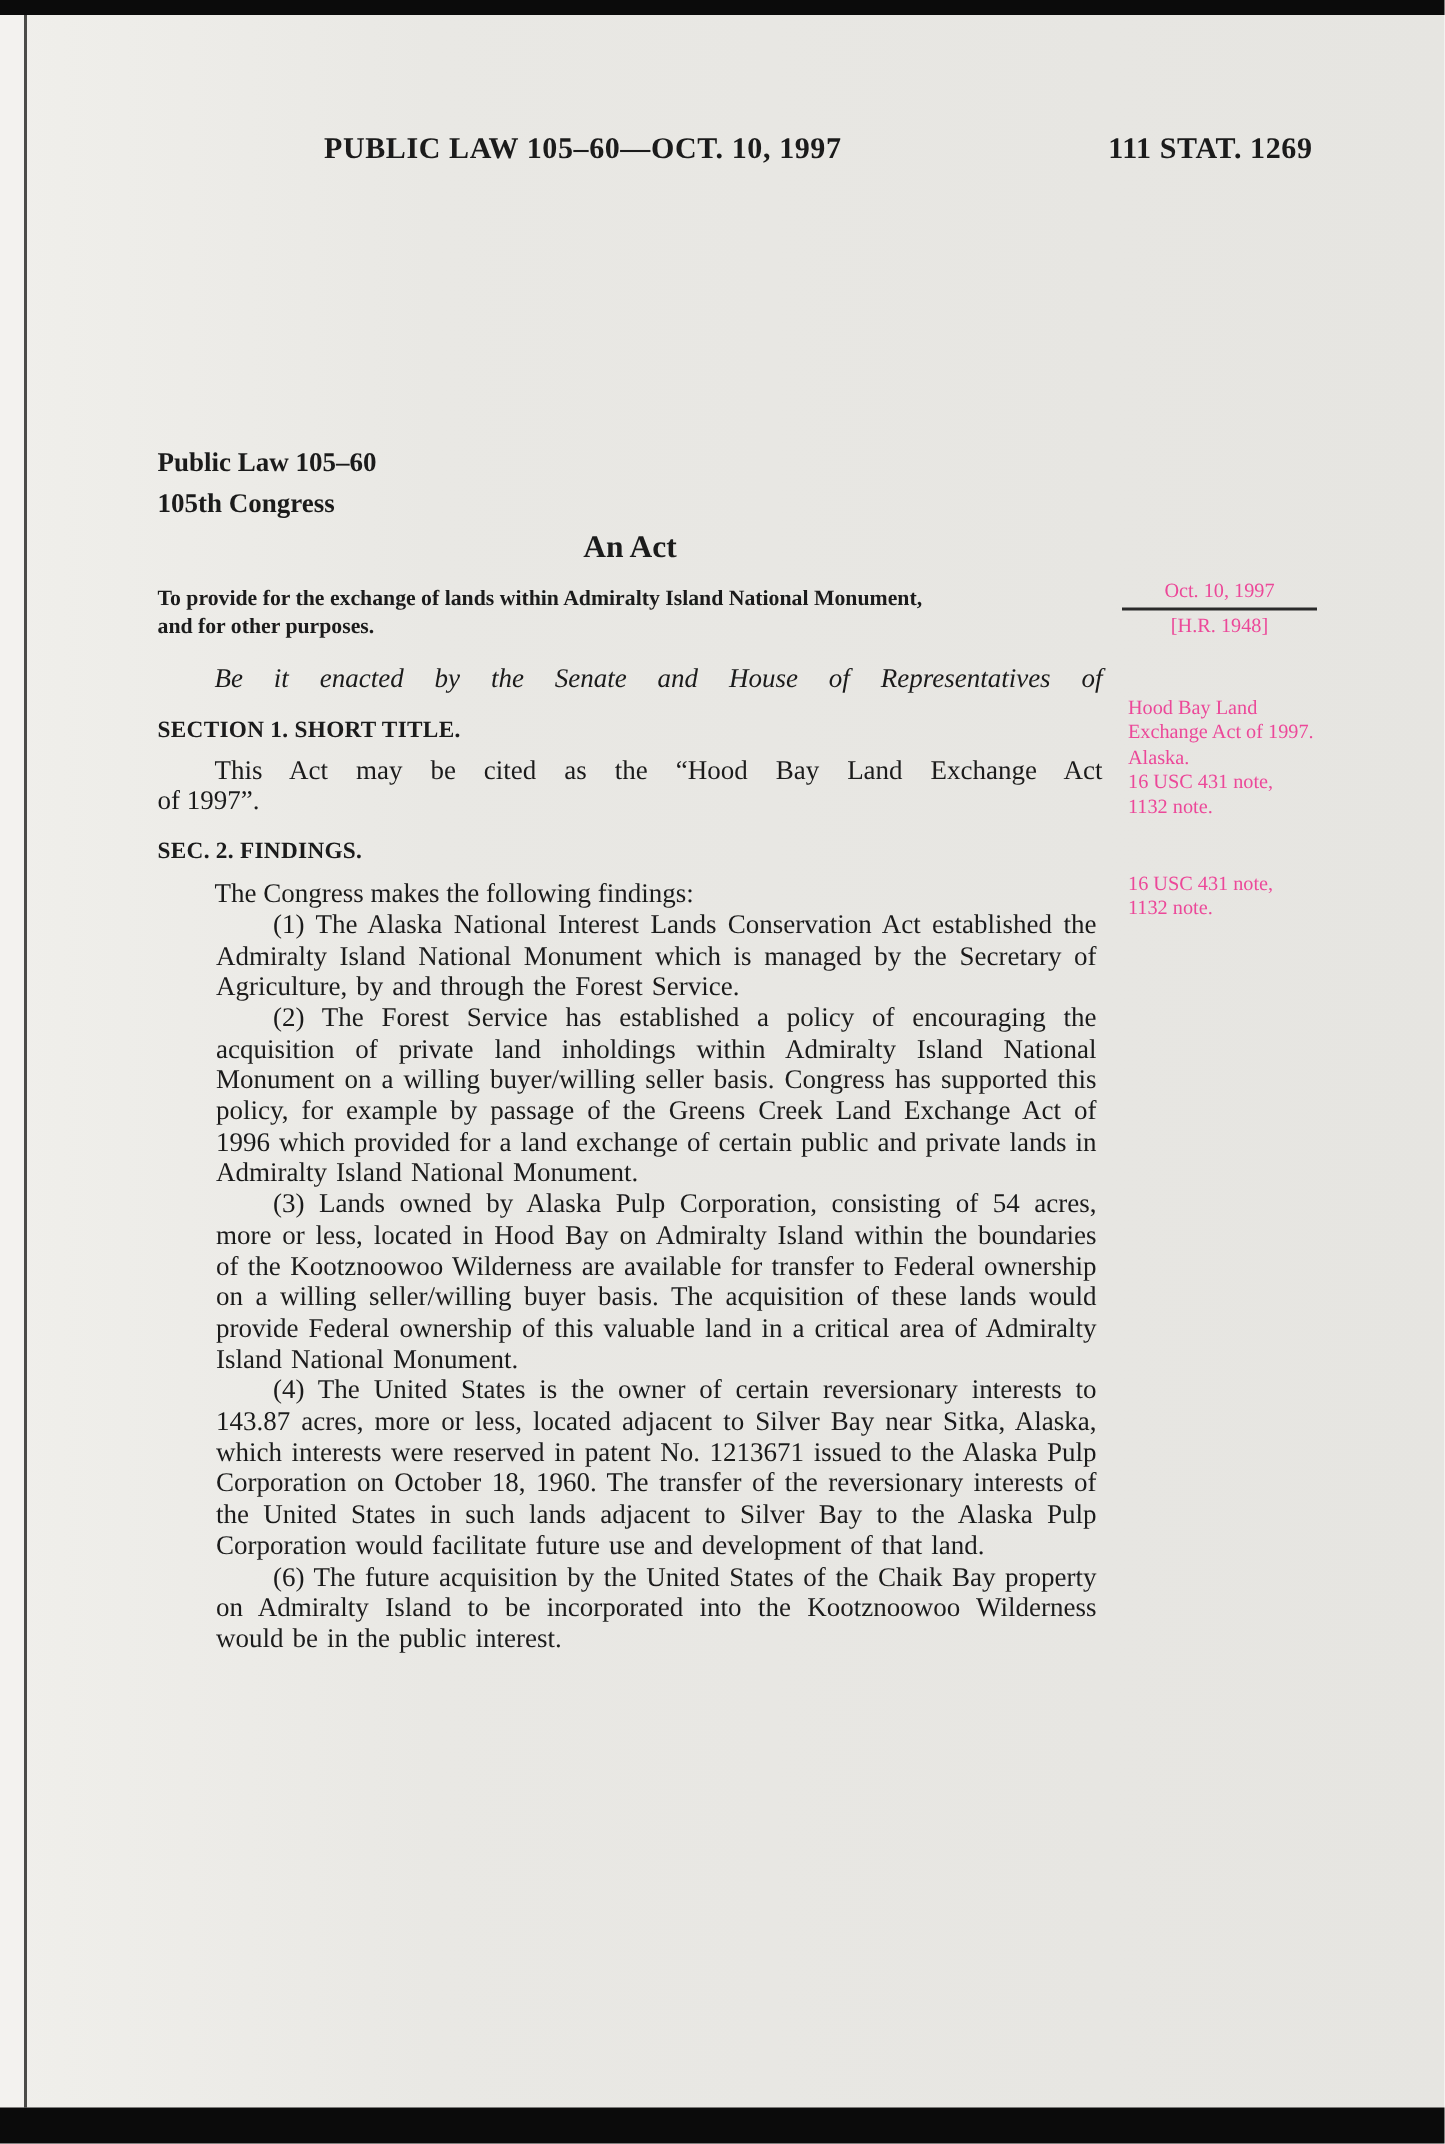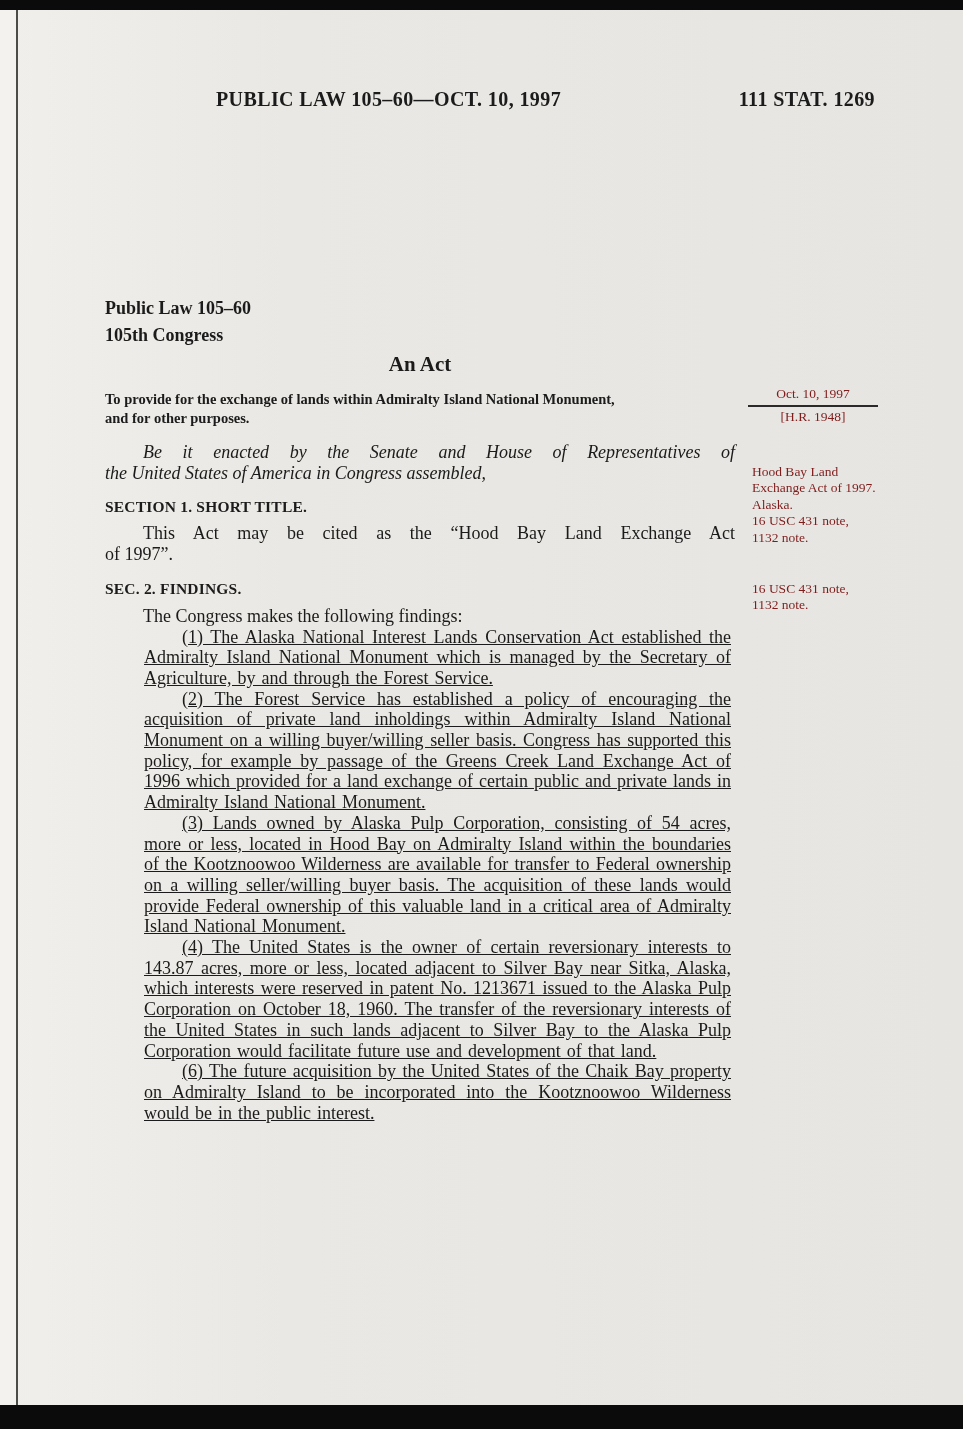--- a/index.html
+++ b/index.html
@@ -26,23 +26,23 @@
   .an-act   { text-align:center; font-size:21px; font-weight:bold; margin-top:3px; line-height:24px; }
   .preamble { font-size:14.5px; font-weight:bold; line-height:19px; margin-top:14px; }
 
   .enacting { margin-top:14px; font-style:italic; }
   .jline    { text-indent:38px; text-align:justify; text-align-last:justify; }
 
   h2.sec { font-size:15.5px; font-weight:bold; margin:13px 0 0 0; line-height:22px; letter-spacing:0.2px; }
 
   .short-title-body { margin-top:5px; }
   p.intro   { margin:6px 0 0 0; text-indent:38px; }
-  p.finding { margin:0 4px 0 39px; text-align:justify; word-spacing:1.5px; text-indent:38px;text-decoration:underline; }
+  p.finding { margin:0 4px 0 39px; text-align:justify; word-spacing:1.5px; text-indent:38px; }
 
-  .note { position:absolute; font-size:13.5px; line-height:16.4px; color:#7f1d1d; }
+  .note { position:absolute; font-size:13.5px; line-height:16.4px; color:#ec4899; }
   .note-date   { top:386px; left:748px; width:130px; text-align:center; }
   .note-date .rule { border-top:2px solid #2a2a2a; margin:3px 0 2px 0; height:0; }
   .note-block1 { top:464px; left:752px; width:126px; }
   .note-block2 { top:581px; left:752px; width:126px; }
   .note-item { margin:0; }
 </style>
 </head>
 <body>
 
 <div class="scan-edge-top"></div>
@@ -60,21 +60,20 @@
   <div class="pl-title">105th Congress</div>
   <div class="an-act">An Act</div>
 
   <div class="preamble">
     <div>To provide for the exchange of lands within Admiralty Island National Monument,</div>
     <div>and for other purposes.</div>
   </div>
 
   <div class="enacting">
     <div class="jline">Be it enacted by the Senate and House of Representatives of</div>
-    <div>the United States of America in Congress assembled,</div>
   </div>
 
   <h2 class="sec">SECTION 1. SHORT TITLE.</h2>
   <div class="short-title-body">
     <div class="jline">This Act may be cited as the “Hood Bay Land Exchange Act</div>
     <div>of 1997”.</div>
   </div>
 
   <h2 class="sec">SEC. 2. FINDINGS.</h2>
   <p class="intro">The Congress makes the following findings:</p>

